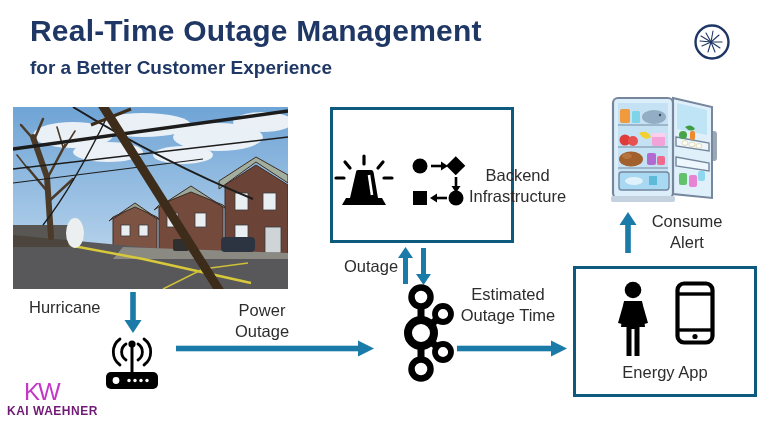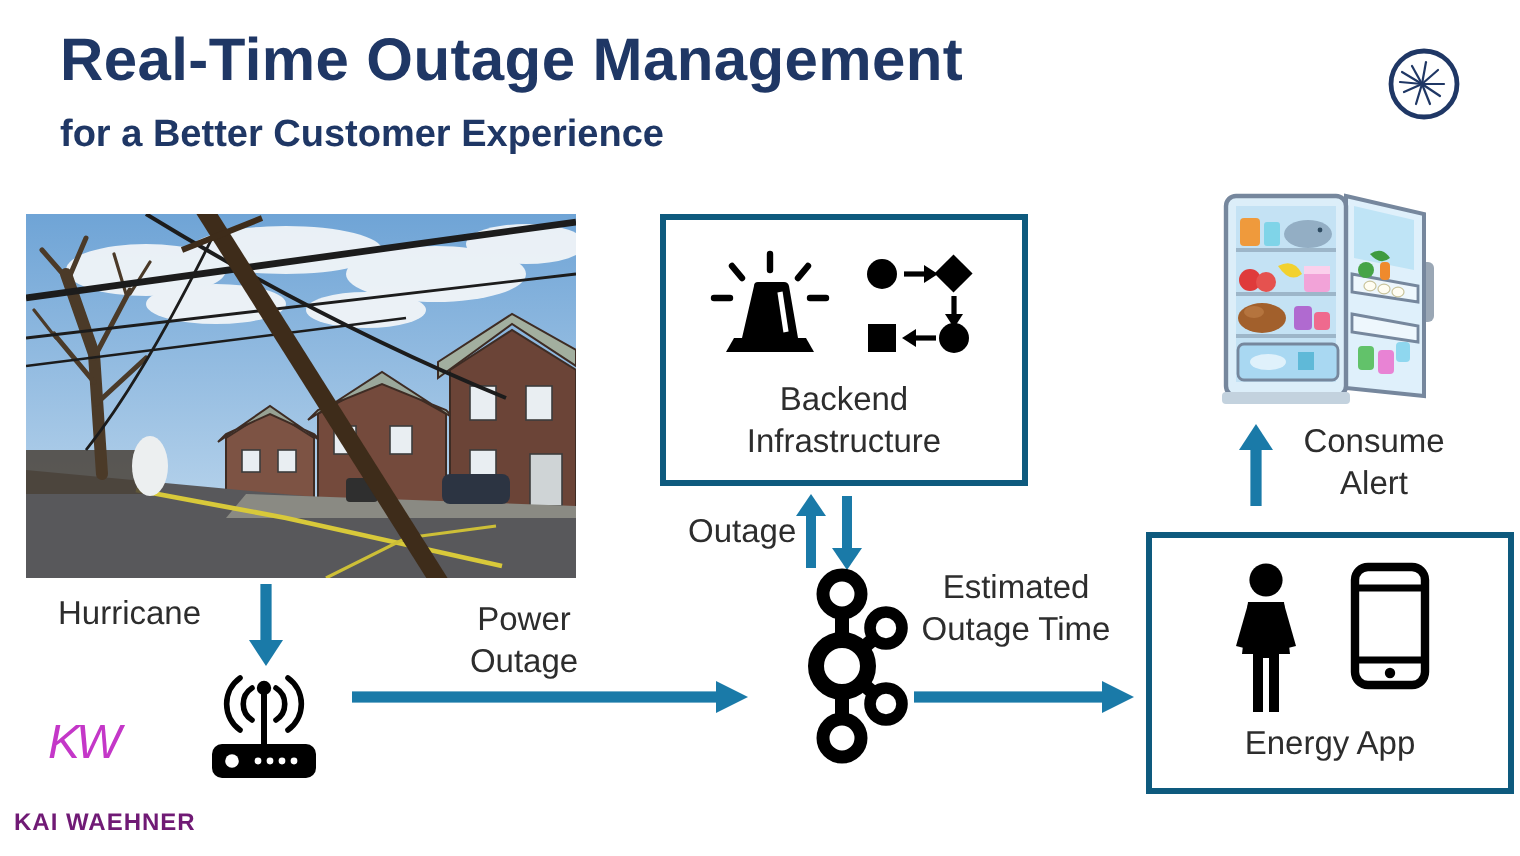--- a/index.html
+++ b/index.html
@@ -11,28 +11,28 @@
   .slide{
     position:relative;width:760px;height:428px;background:#ffffff;
     font-family:"Liberation Sans",sans-serif;overflow:hidden;margin:0 auto;
   }
   .abs{position:absolute;}
   .title{left:30px;top:14px;font-size:30px;font-weight:700;color:var(--navy);letter-spacing:.2px;}
   .subtitle{left:30px;top:57px;font-size:19px;font-weight:700;color:var(--navy);}
   .lbl{font-size:16.5px;color:var(--ink);line-height:1.28;font-weight:500;}
   .ctr{text-align:center;}
   .boxed{border:3px solid var(--border);background:#fff;}
-  .backend-box{left:330px;top:107px;width:184px;height:136px;display:flex;flex-direction:column;align-items:center;justify-content:flex-start;padding-top:14px;}
+  .backend-box{left:330px;top:107px;width:184px;height:136px;display:flex;flex-direction:row;align-items:center;justify-content:flex-start;padding-top:14px;}
   .backend-icons{display:flex;gap:16px;align-items:center;}
   .backend-label{width:132px;margin-top:8px;}
   .energy-box{left:573px;top:266px;width:184px;height:131px;display:flex;flex-direction:column;align-items:center;padding-top:12px;}
   .energy-icons{display:flex;gap:24px;align-items:flex-start;}
   .energy-label{width:100px;margin-top:5px;}
   .footer-text{left:100px;top:404px;width:560px;text-align:center;font-size:10px;color:var(--footer-gray);}
-  .kw-mark{left:24px;top:358px;font-size:24px;font-weight:400;color:var(--magenta);letter-spacing:-2px;font-style:italic;}
+  .kw-mark{left:24px;top:378px;font-size:24px;font-weight:400;color:var(--magenta);letter-spacing:-2px;}
   .kw-name{left:7px;top:404px;font-size:12px;font-weight:700;color:#701a75;letter-spacing:.5px;}
   svg{display:block;}
 </style>
 </head>
 <body>
 
 <div class="slide">
 
   <div class="abs subtitle">for a Better Customer Experience</div>
   <div class="abs title">Real-Time Outage Management</div>

